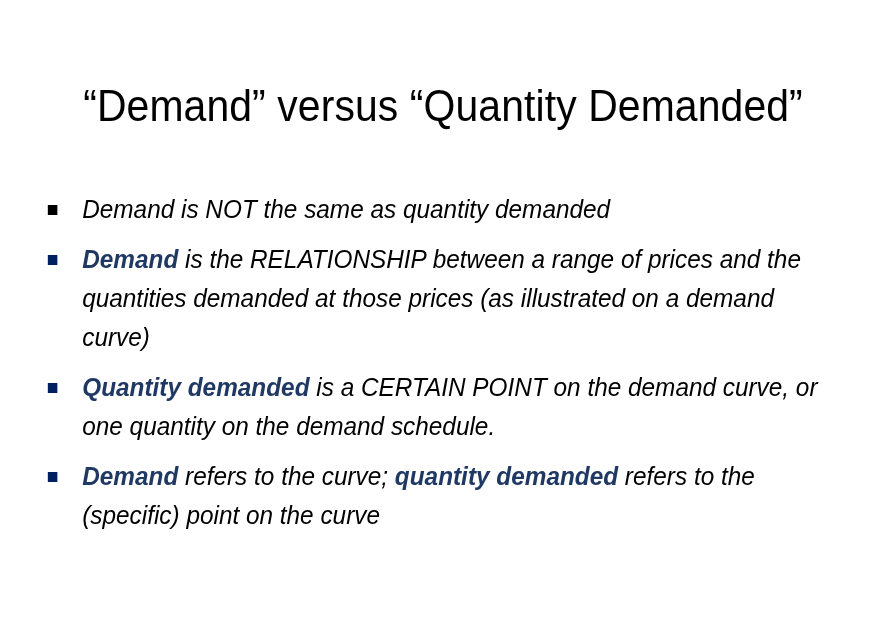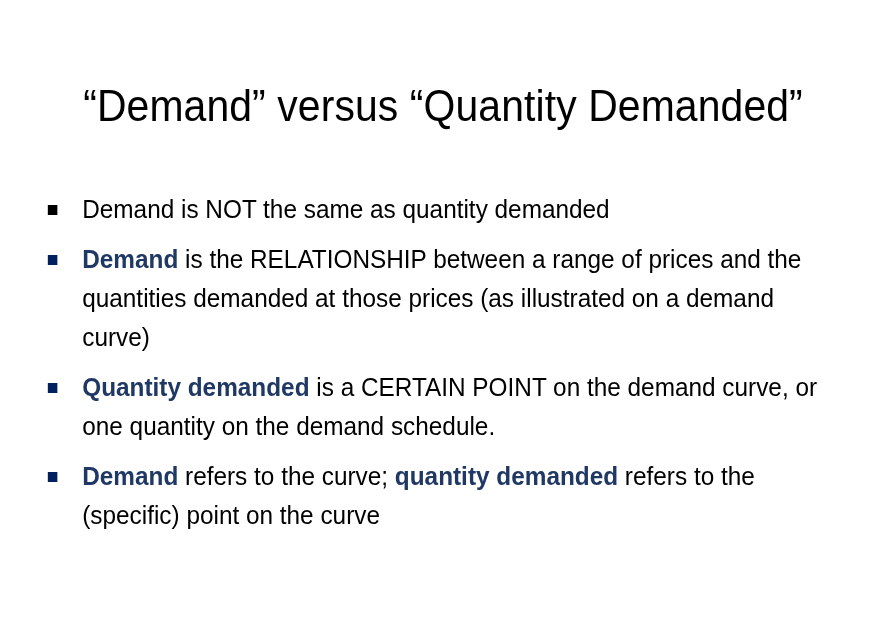--- a/index.html
+++ b/index.html
@@ -43,20 +43,21 @@
 
   
   .body-list {
     position: absolute;
     left: 44px;
     top: 190px;
     width: 810px;
     margin: 0;
     padding: 0;
     list-style: none;
+    font-style: italic;
   }
 
   .bullet-item {
     position: relative;
     padding-left: 40px;
     margin: 0 0 11px 0;
     color: #000000;
     font-family: "Liberation Sans Narrow", "Liberation Sans", "DejaVu Sans", sans-serif;
     font-size: 25.5px;
     line-height: 39px;

